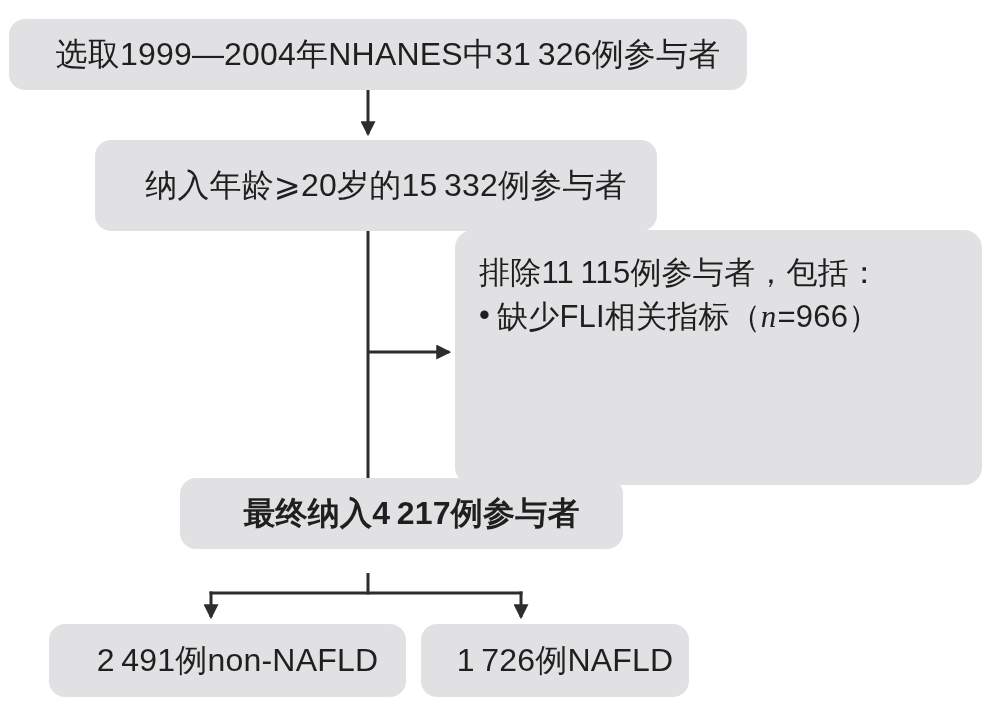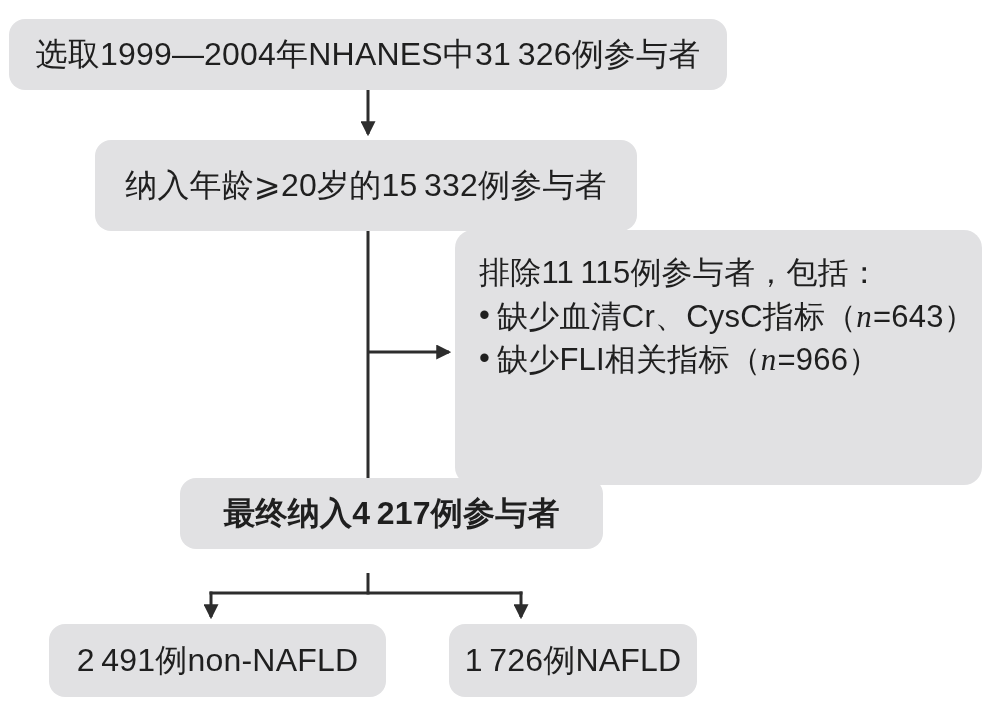--- a/index.html
+++ b/index.html
@@ -22,26 +22,27 @@
   .box {
     position: absolute;
     background: #e1e1e3;
     border-radius: 16px;
     display: flex;
     align-items: center;
     justify-content: center;
     font-size: 32px;
     white-space: nowrap;
     letter-spacing: 0.2px;
+    padding-left: 20px;
   }
   #box-initial     { left: 9px;   top: 19px;  width: 718px; height: 71px; }
   #box-age         { left: 95px;  top: 140px; width: 542px; height: 91px; }
   #box-final       { left: 180px; top: 478px; width: 423px; height: 71px; font-weight: bold; }
   #box-non-nafld   { left: 49px;  top: 624px; width: 337px; height: 73px; }
-  #box-nafld       { left: 421px; top: 624px; width: 248px; height: 73px; margin-left: 28px; }
+  #box-nafld       { left: 421px; top: 624px; width: 248px; height: 73px; }
   #box-exclusion {
     left: 455px; top: 230px; width: 527px; height: 255px;
     border-radius: 18px;
     display: block;
     box-sizing: border-box;
     padding: 21px 14px 12px 24px;
     font-size: 31px;
     line-height: 43.5px;
     text-align: left;
   }
@@ -77,23 +78,20 @@
     <span>选取1999—2004年NHANES中31 326例参与者</span>
   </div>
 
   <div class="box" id="box-age">
     <span>纳入年龄⩾20岁的15 332例参与者</span>
   </div>
 
   <div class="box" id="box-exclusion">
     <div class="ex-line">排除11 115例参与者，包括：</div>
     <div class="ex-line">
-      <span class="bullet">•</span><span>缺少血清Cr、CysC指标（</span><span class="var">n</span><span>=643）</span>
-    </div>
-    <div class="ex-line">
       <span class="bullet">•</span><span>缺少FLI相关指标（</span><span class="var">n</span><span>=966）</span>
     </div>
   </div>
 
   <div class="box" id="box-final">
     <span>最终纳入4 217例参与者</span>
   </div>
 
   <div class="box" id="box-non-nafld">
     <span>2 491例non-NAFLD</span>

